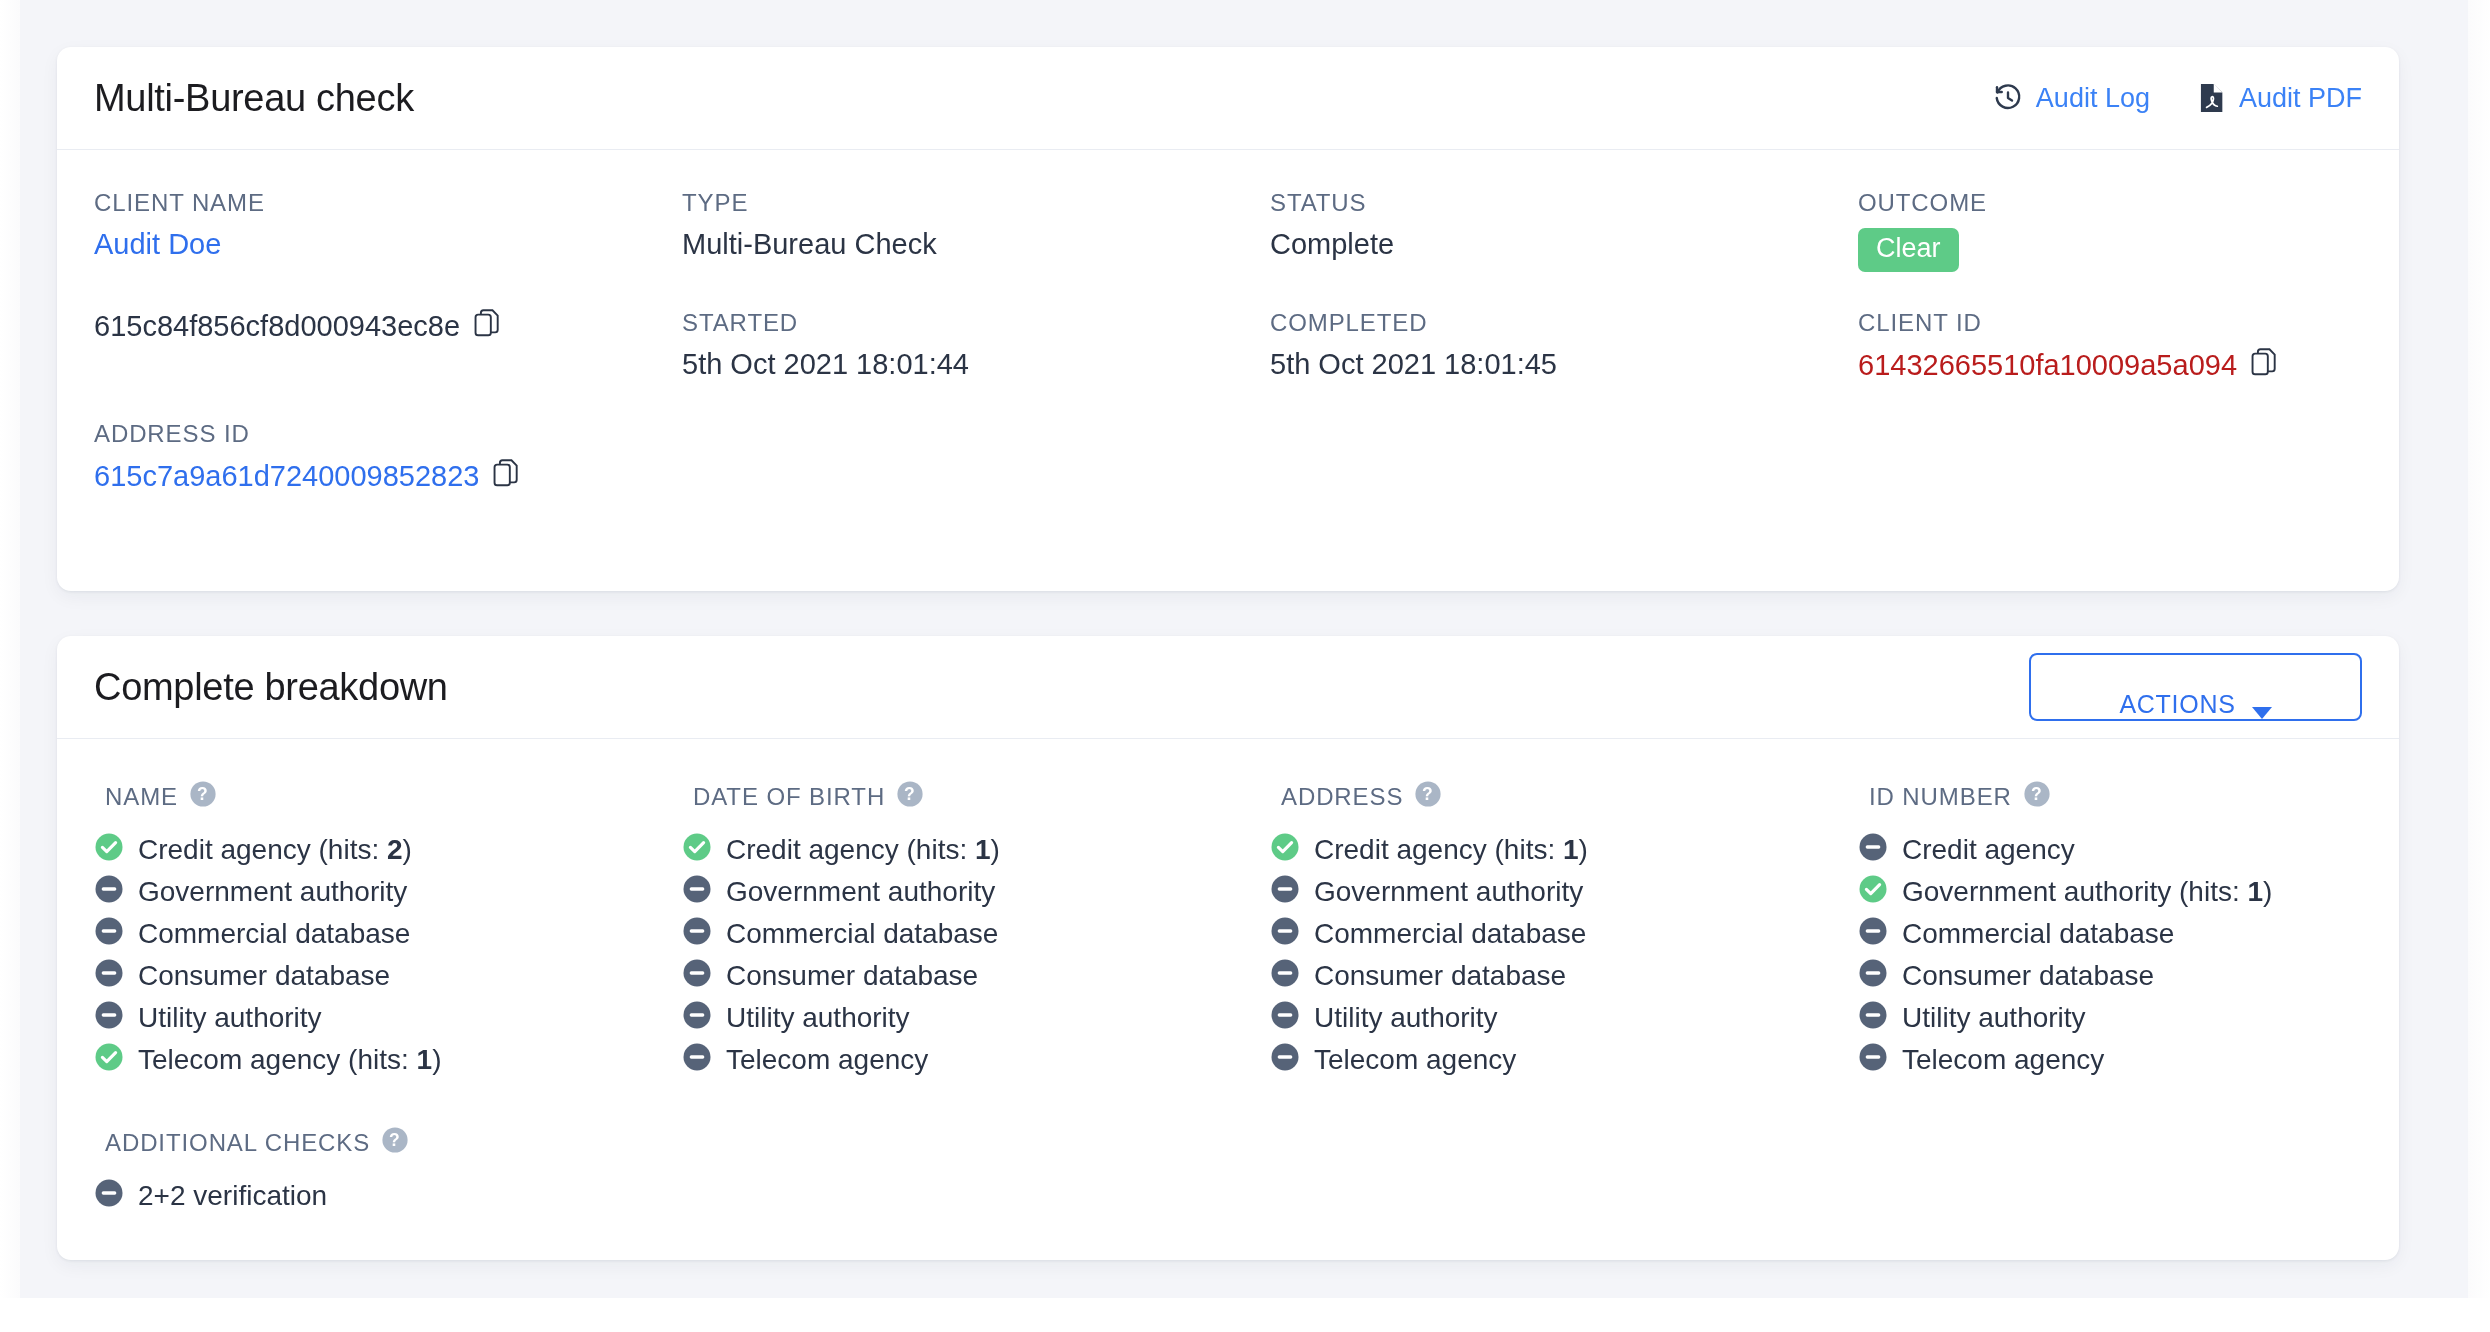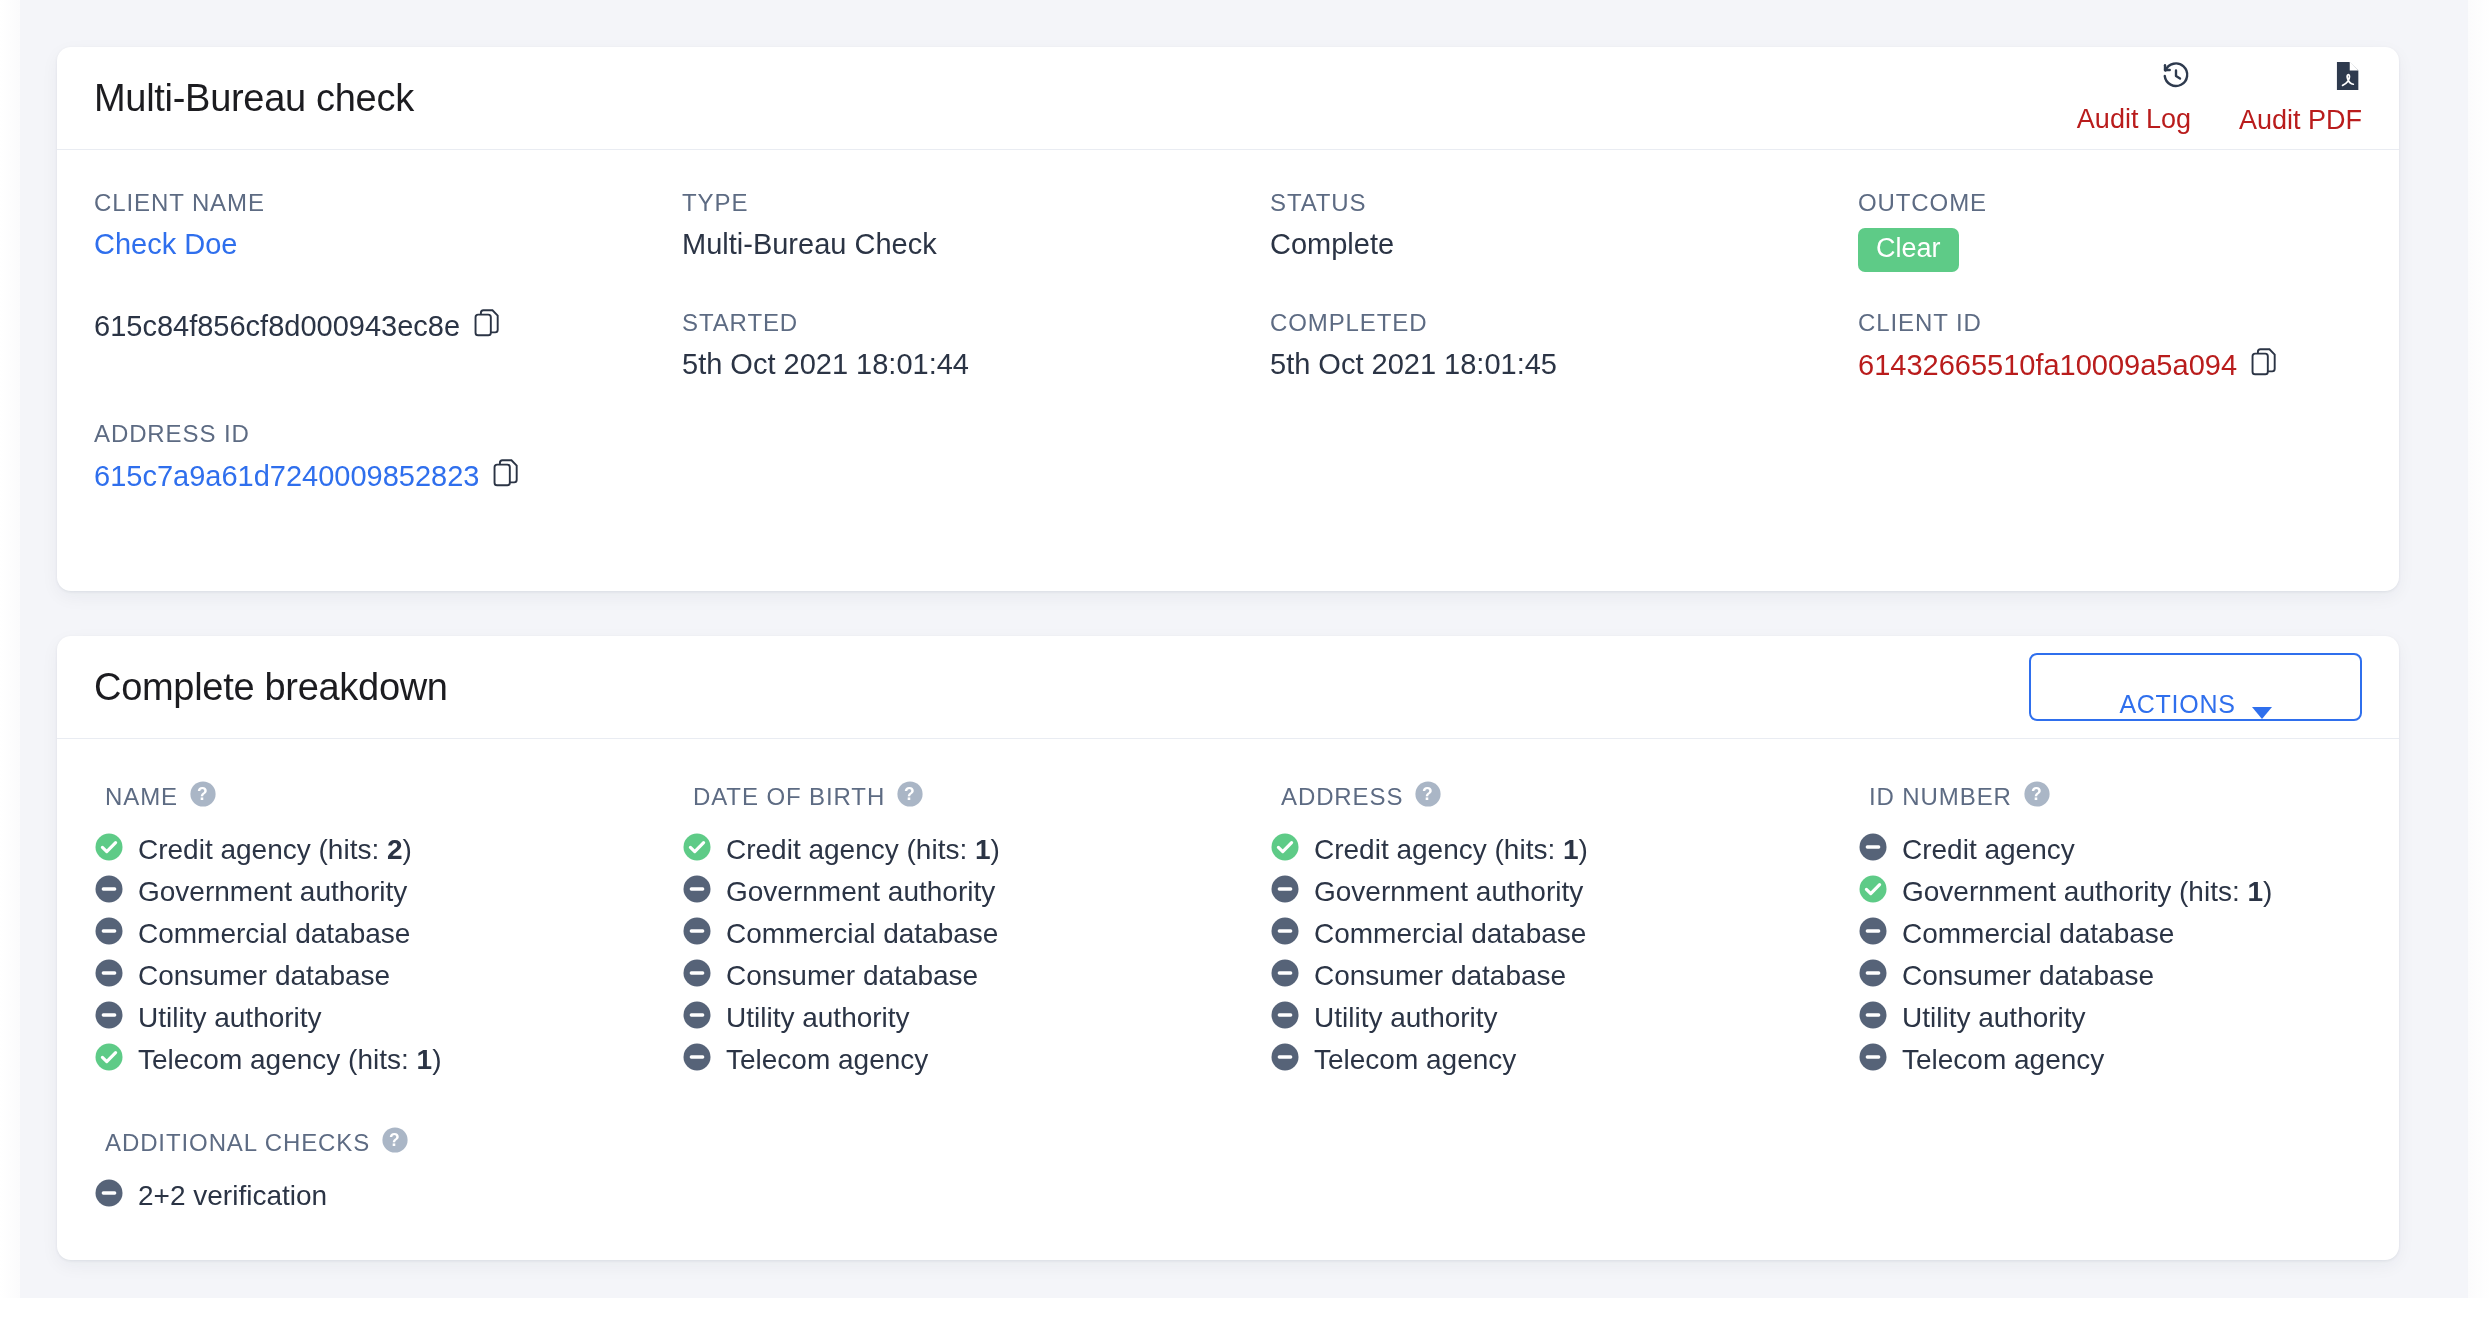--- a/index.html
+++ b/index.html
@@ -75,27 +75,26 @@
     letter-spacing: -0.3px;
     white-space: nowrap;
   }
   .header-actions {
     display: flex;
     align-items: center;
     gap: 48px;
   }
   .header-action {
     display: flex;
-    align-items: flex-end;
+    align-items: center;
     gap: 13px;
     font-size: 27px;
-    color: #b91c1c;
+    color: #3b82f6;
     cursor: pointer;
     white-space: nowrap;
-    flex-direction: column;
   }
   .header-action svg { display: block; }
 
   .actions-button {
     display: inline-flex;
     align-items: flex-end;
     justify-content: center;
     gap: 16px;
     min-width: 333px;
     height: 68px;
@@ -228,21 +227,21 @@
       </div>
 
     </div>
   </div>
 
   <div class="summary-body">
     <div class="summary-grid">
 
       <div>
         <div class="field-label">CLIENT NAME</div>
-        <div class="field-value link">Check Doe</div>
+        <div class="field-value link">Audit Doe</div>
       </div>
 
       <div>
         <div class="field-label">TYPE</div>
         <div class="field-value">Multi-Bureau Check</div>
       </div>
 
       <div>
         <div class="field-label">STATUS</div>
         <div class="field-value">Complete</div>

